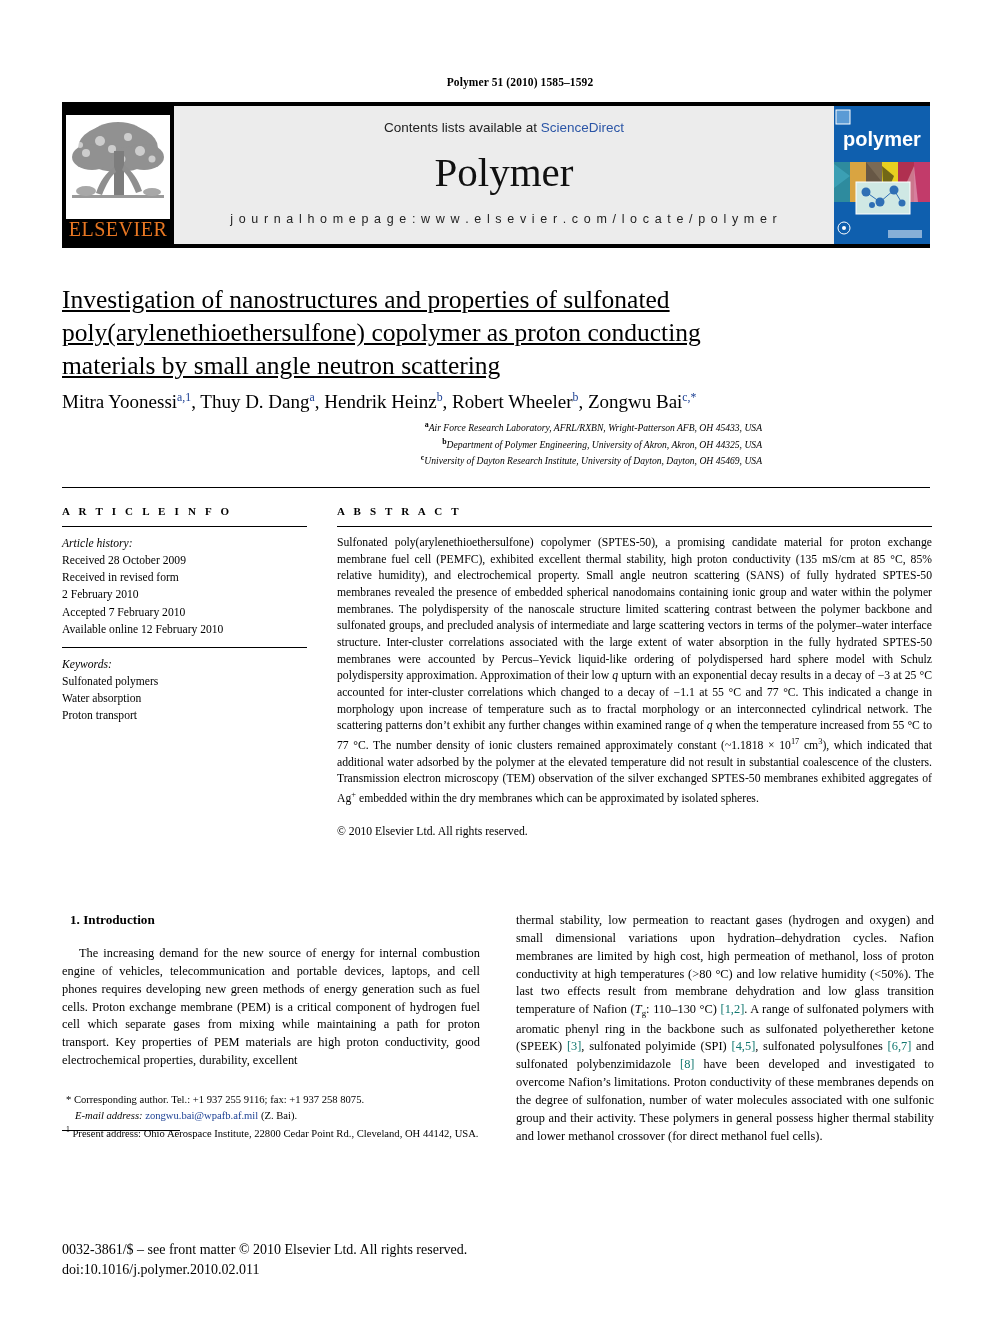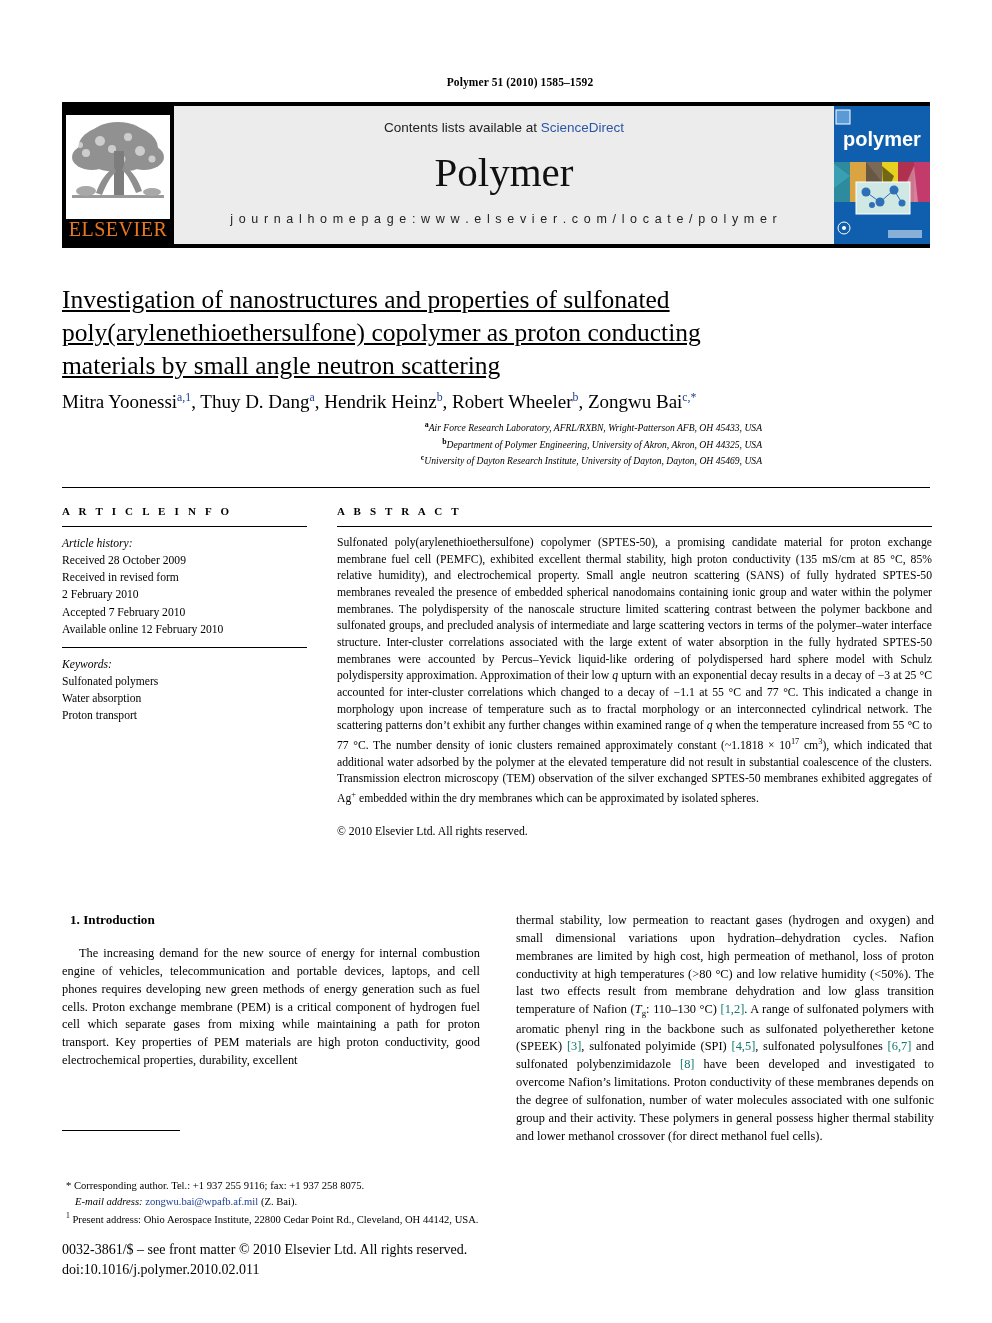--- a/index.html
+++ b/index.html
@@ -237,21 +237,21 @@
 
   
   .footnote-rule {
     position: absolute;
     left: 62px; top: 1130px;
     width: 118px;
     border-top: 1.1px solid #000;
   }
   .footnotes {
     position: absolute;
-    left: 62px; top: 1178px;
+    left: 62px; top: 1092px;
     width: 430px;
     font-size: 10.6px;
     line-height: 1.52;
   }
   .footnotes .fn {
     padding-left: 13px;
     text-indent: -9px;
   }
   .footnotes .em-italic { font-style: italic; }
   .footnotes .mail { color: #1b3f93; }

